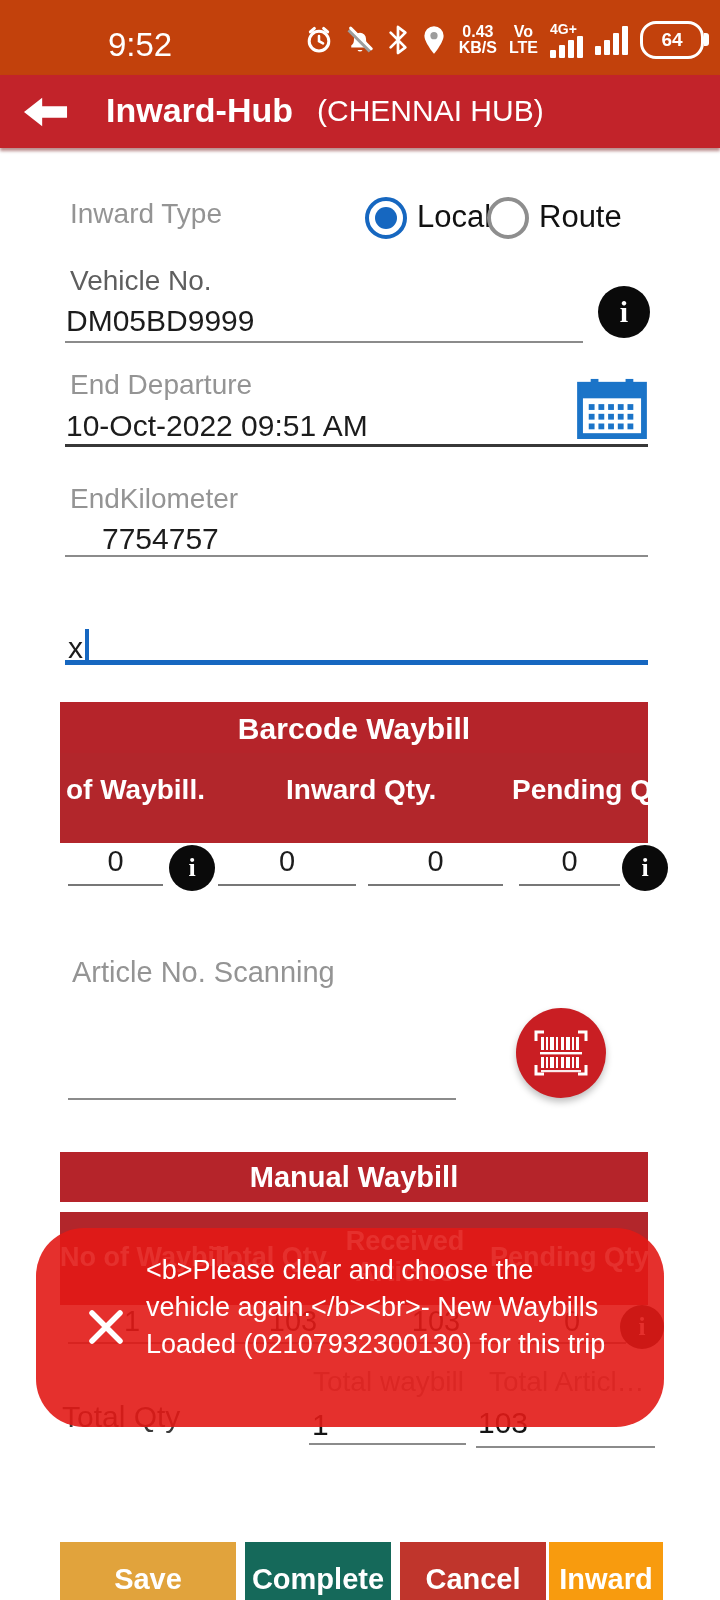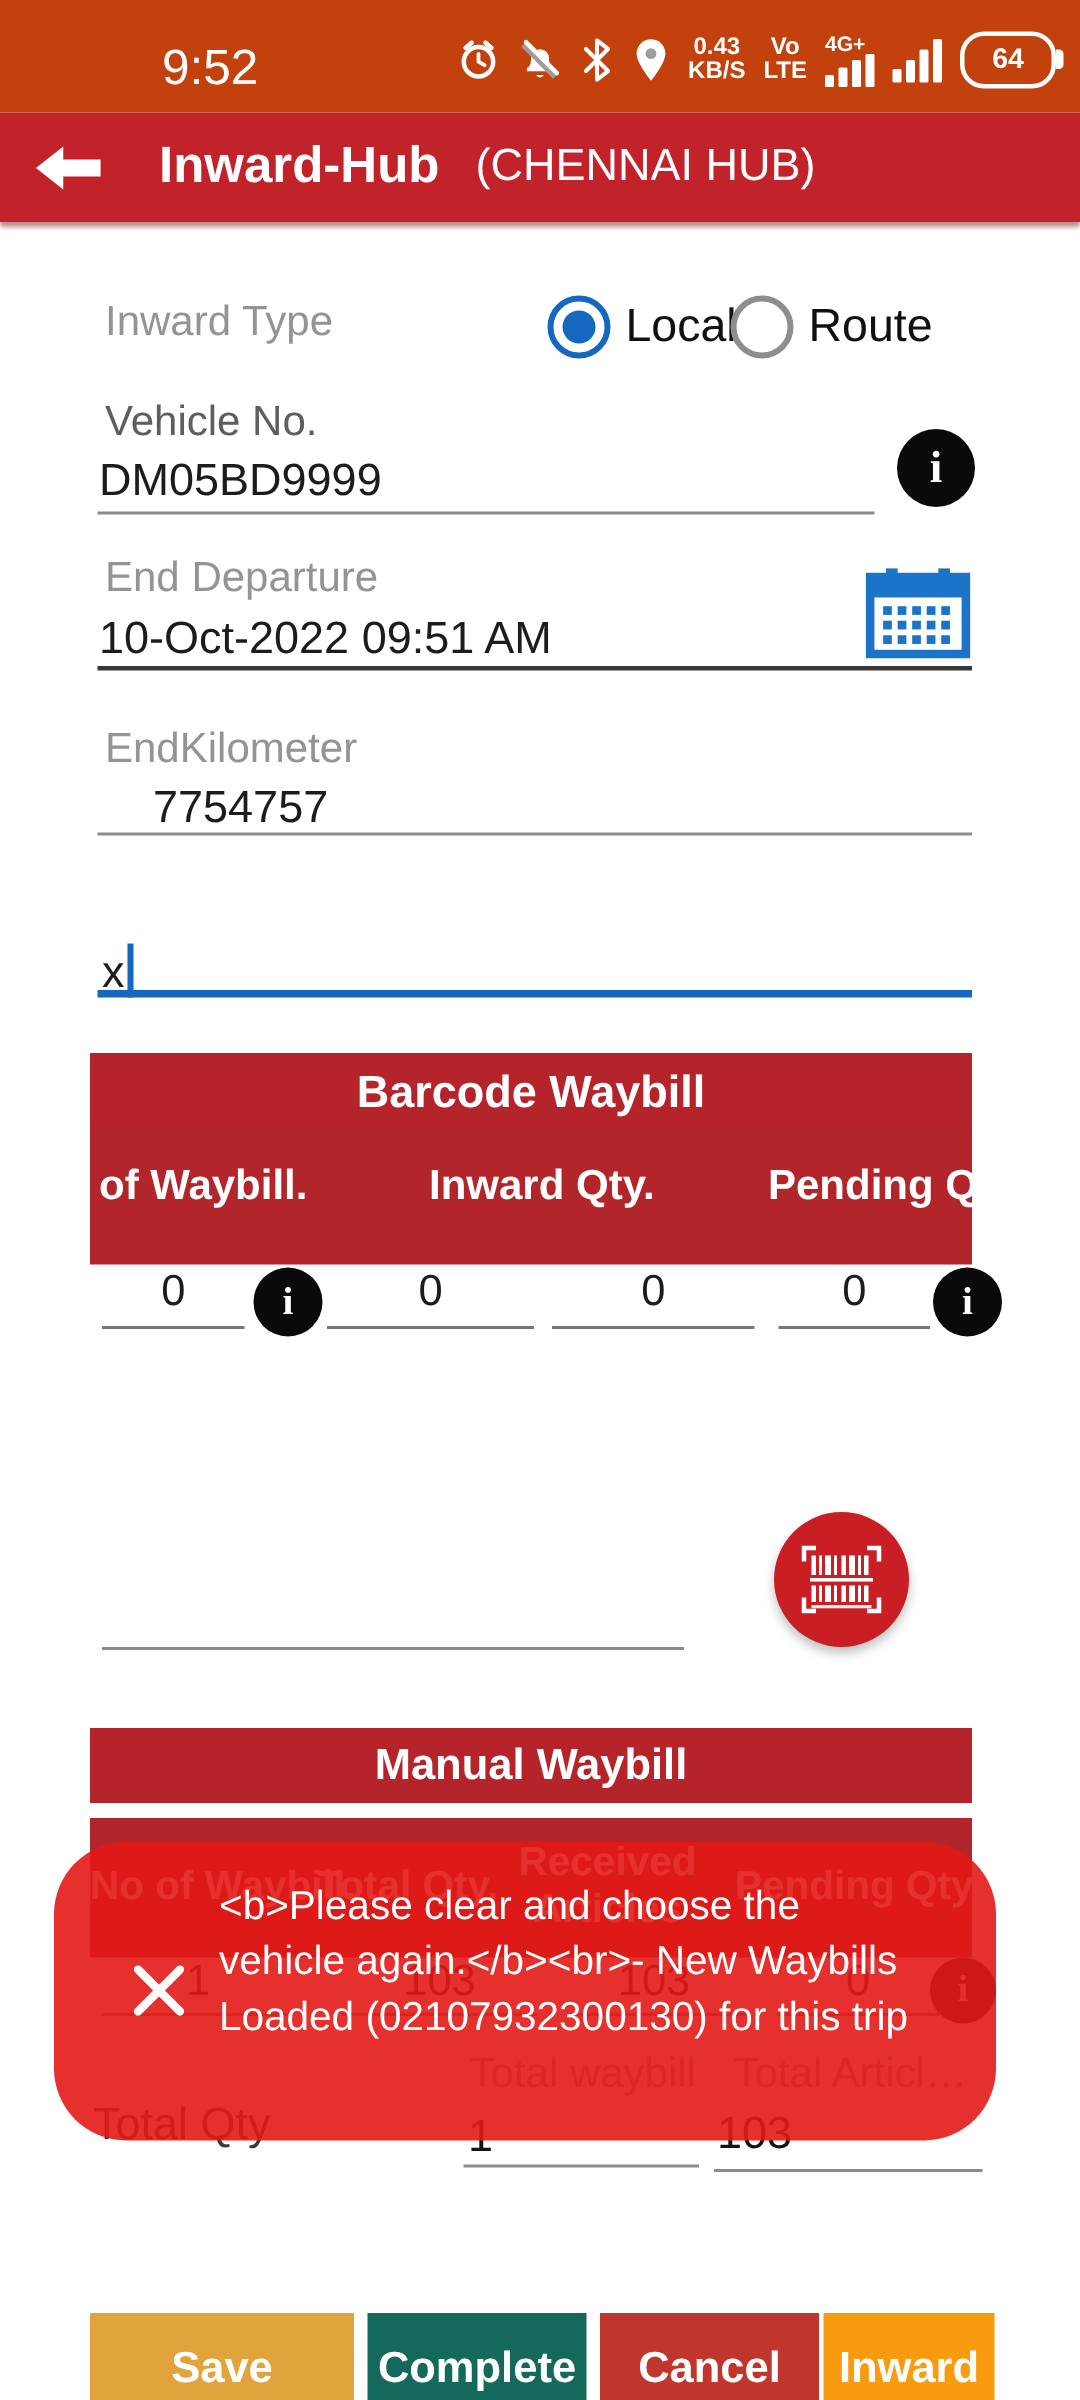--- a/index.html
+++ b/index.html
@@ -202,20 +202,21 @@
   <div class="cell-val" style="left:218px;top:845px;width:138px;">0</div>
   <div class="uline" style="left:218px;top:884px;width:138px;background:#777;"></div>
   <div class="cell-val" style="left:368px;top:845px;width:135px;">0</div>
   <div class="uline" style="left:368px;top:884px;width:135px;background:#777;"></div>
   <div class="cell-val" style="left:519px;top:845px;width:101px;">0</div>
   <div class="uline" style="left:519px;top:884px;width:101px;background:#777;"></div>
   <div class="info-badge" style="left:622px;top:845px;width:46px;height:46px;font-size:26px;">
     <span>i</span>
   </div>
 
+  <div class="lbl" style="left:72px;top:956px;font-size:29px;">Article No. Scanning</div>
   <div class="uline" style="left:68px;top:1098px;width:388px;"></div>
   <div class="val" style="left:72px;top:1058px;"></div>
   <div class="scan-btn">
     <svg width="58" height="48" viewBox="0 0 58 48">
       <g stroke="#fff" stroke-width="3" fill="none">
         <path d="M4 12 V3 H12"></path>
           <path d="M46 3 H54 V12"></path>
           <path d="M4 36 V45 H12"></path>
           <path d="M46 45 H54 V36"></path>
       </g>

